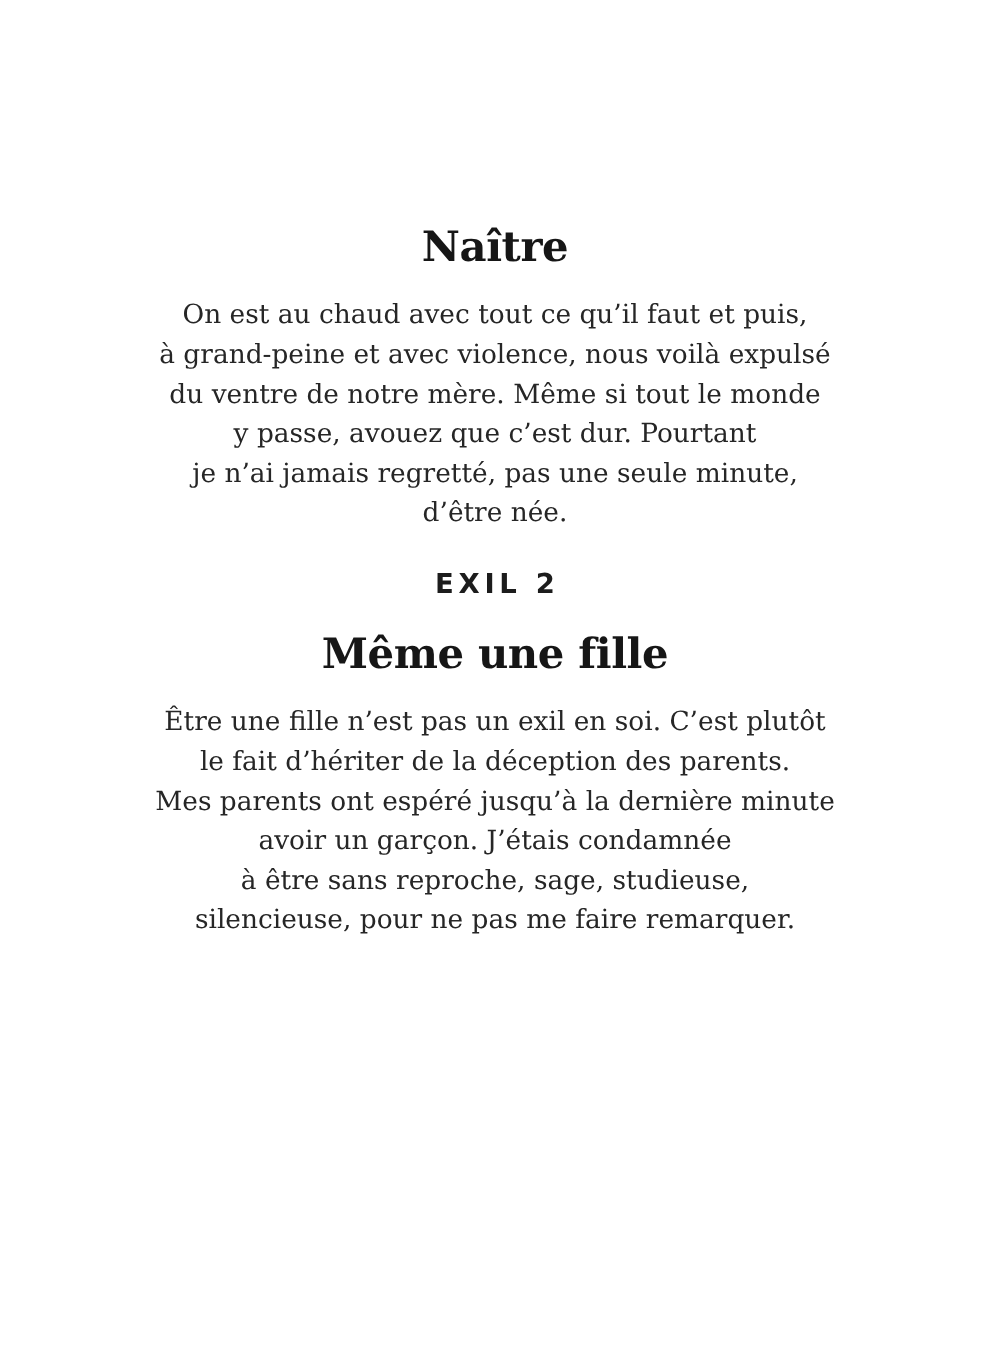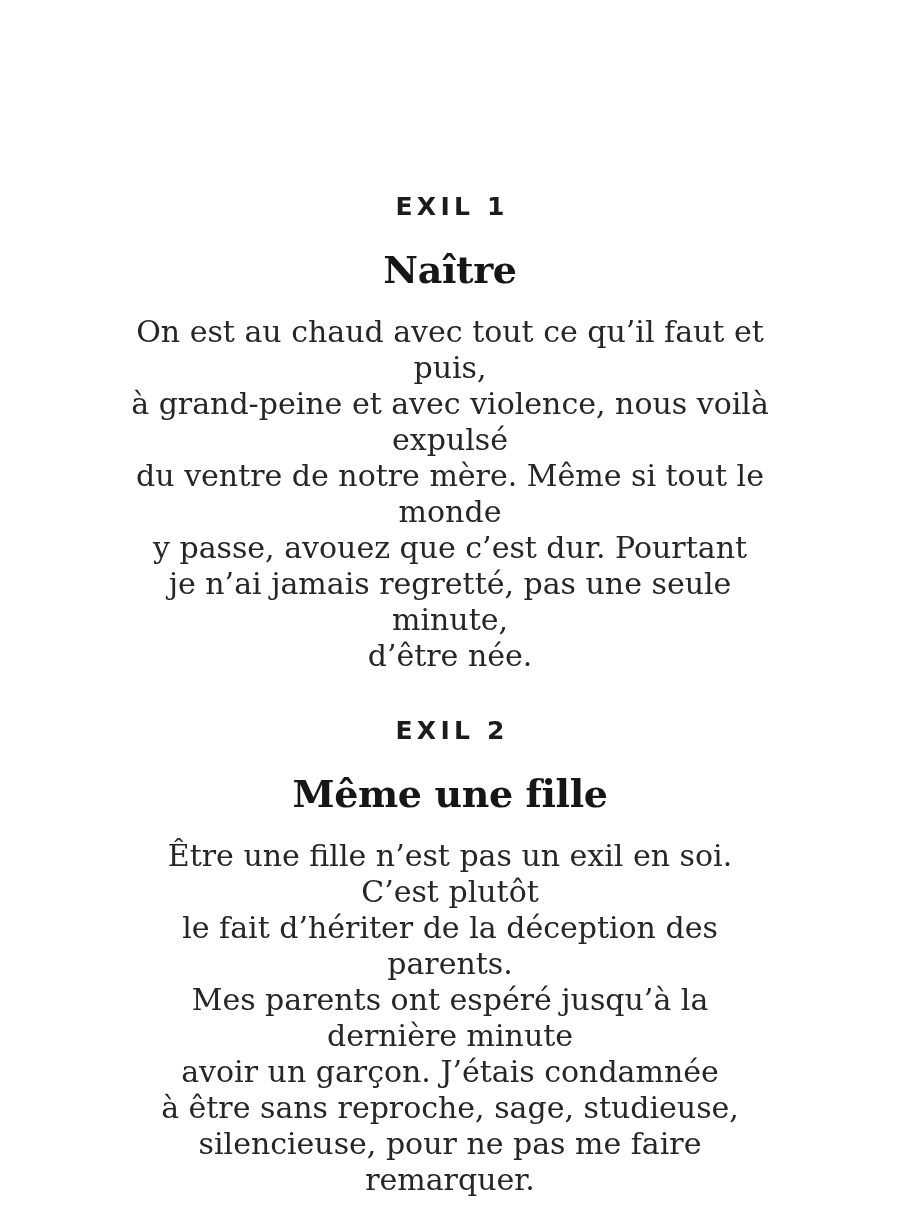--- a/index.html
+++ b/index.html
@@ -20,21 +20,21 @@
     height: 1231px;
     padding-top: 192px;
     background: #ffffff;
   }
   .chapter {
     width: 640px;
     margin: 0 auto;
     text-align: center;
   }
   .chapter + .chapter {
-    margin-top: 42px;
+    margin-top: 32px;
   }
   .kicker {
     margin: 0 0 16px 0;
     font-family: "DejaVu Sans", "Liberation Sans", sans-serif;
     font-weight: 700;
     font-size: 25px;
     line-height: 30px;
     letter-spacing: 0.17em;
     text-indent: 0.17em; 
     color: #1c1c1c;
@@ -43,33 +43,32 @@
     margin: 0 0 12px 0;
     font-family: "DejaVu Serif", "Liberation Serif", serif;
     font-weight: 700;
     font-size: 38px;
     line-height: 64px;
     letter-spacing: -0.01em;
     color: #161616;
   }
   .body-text {
     margin: 0;
-    font-size: 30px;
+    font-size: 24px;
     line-height: 36px;
     color: #262626;
     white-space: pre-line; 
   }
 </style>
 </head>
 <body>
 
 <main class="page">
 
   <section class="chapter">
-    <h2 class="kicker">EXIL 1</h2>
     <h1 class="title">Naître</h1>
     <p class="body-text">On est au chaud avec tout ce qu’il faut et puis,
 à grand-peine et avec violence, nous voilà expulsé
 du ventre de notre mère. Même si tout le monde
 y passe, avouez que c’est dur. Pourtant
 je n’ai jamais regretté, pas une seule minute,
 d’être née.</p>
   </section>
 
   <section class="chapter">

